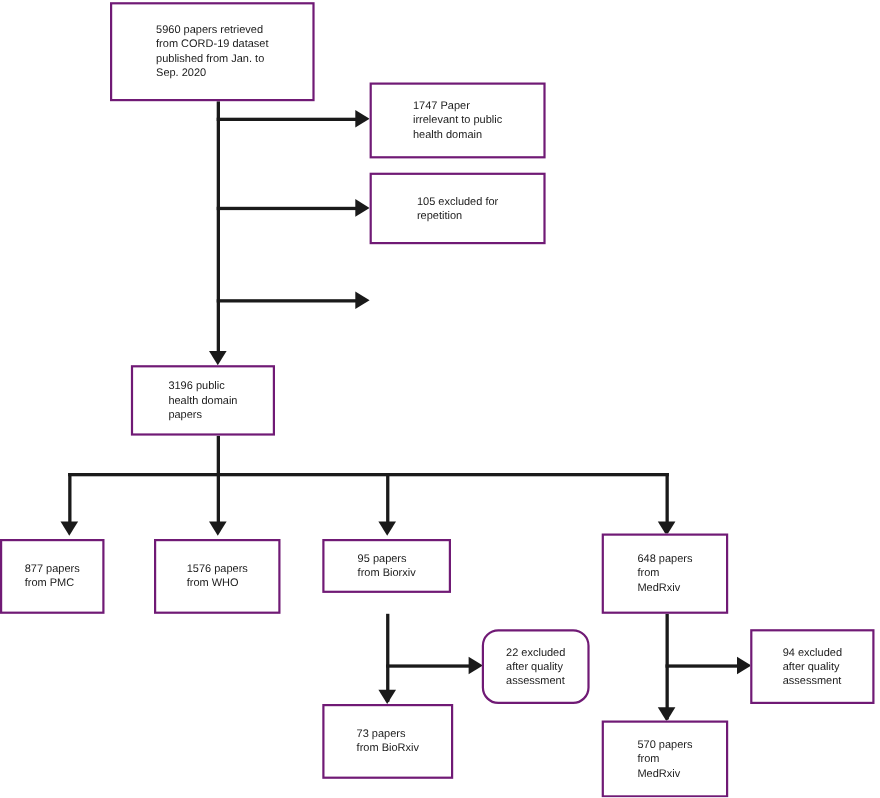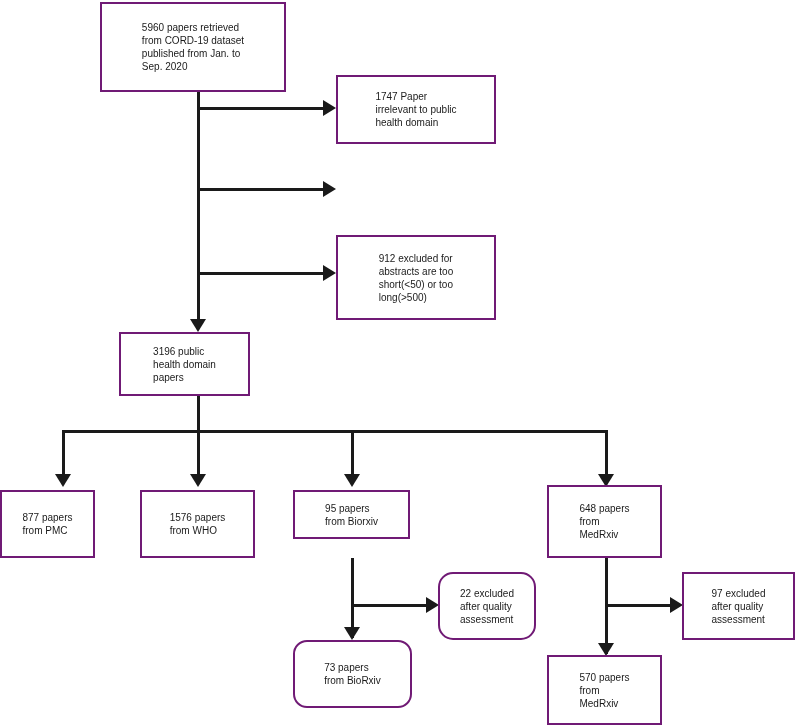--- a/index.html
+++ b/index.html
@@ -101,25 +101,23 @@
 
   <div class="node" style="left:100px; top:2px; width:186px; height:90px;">5960  papers retrieved
 from CORD-19 dataset
 published from Jan. to
 Sep. 2020</div>
 
   <div class="node" style="left:336px; top:75px; width:160px; height:69px;">1747 Paper
 irrelevant to public
 health domain</div>
 
+  <div class="node" style="left:336px; top:157px; width:160px; height:65px;">105 excluded for
+repetition</div>
 
-  <div class="node" style="left:336px; top:235px; width:160px; height:85px;">912 excluded  for
-abstracts are too
-short(&lt;50) or too
-long(&gt;500)</div>
 
   <div class="node" style="left:119px; top:332px; width:131px; height:64px;">3196 public
 health domain
 papers</div>
 
   <div class="node" style="left:0; top:490px; width:95px; height:68px;">877 papers
 from PMC</div>
 
   <div class="node" style="left:140px; top:490px; width:115px; height:68px;">1576 papers
 from WHO</div>
@@ -128,24 +126,24 @@
 from Biorxiv</div>
 
   <div class="node" style="left:547px; top:485px; width:115px; height:73px;">648 papers
 from
 MedRxiv</div>
 
   <div class="node" style="left:438px; top:572px; width:98px; height:68px;border-radius:15px;">22 excluded
 after quality
 assessment</div>
 
-  <div class="node" style="left:293px; top:640px; width:119px; height:68px;border-radius:14px;">73 papers
+  <div class="node" style="left:293px; top:640px; width:119px; height:68px;">73 papers
 from BioRxiv</div>
 
-  <div class="node" style="left:682px; top:572px; width:113px; height:68px;">97 excluded
+  <div class="node" style="left:682px; top:572px; width:113px; height:68px;">94 excluded
 after quality
 assessment</div>
 
   <div class="node" style="left:547px; top:655px; width:115px; height:70px;">570 papers
 from
 MedRxiv</div>
 
 </div>
 
 </body></html>

